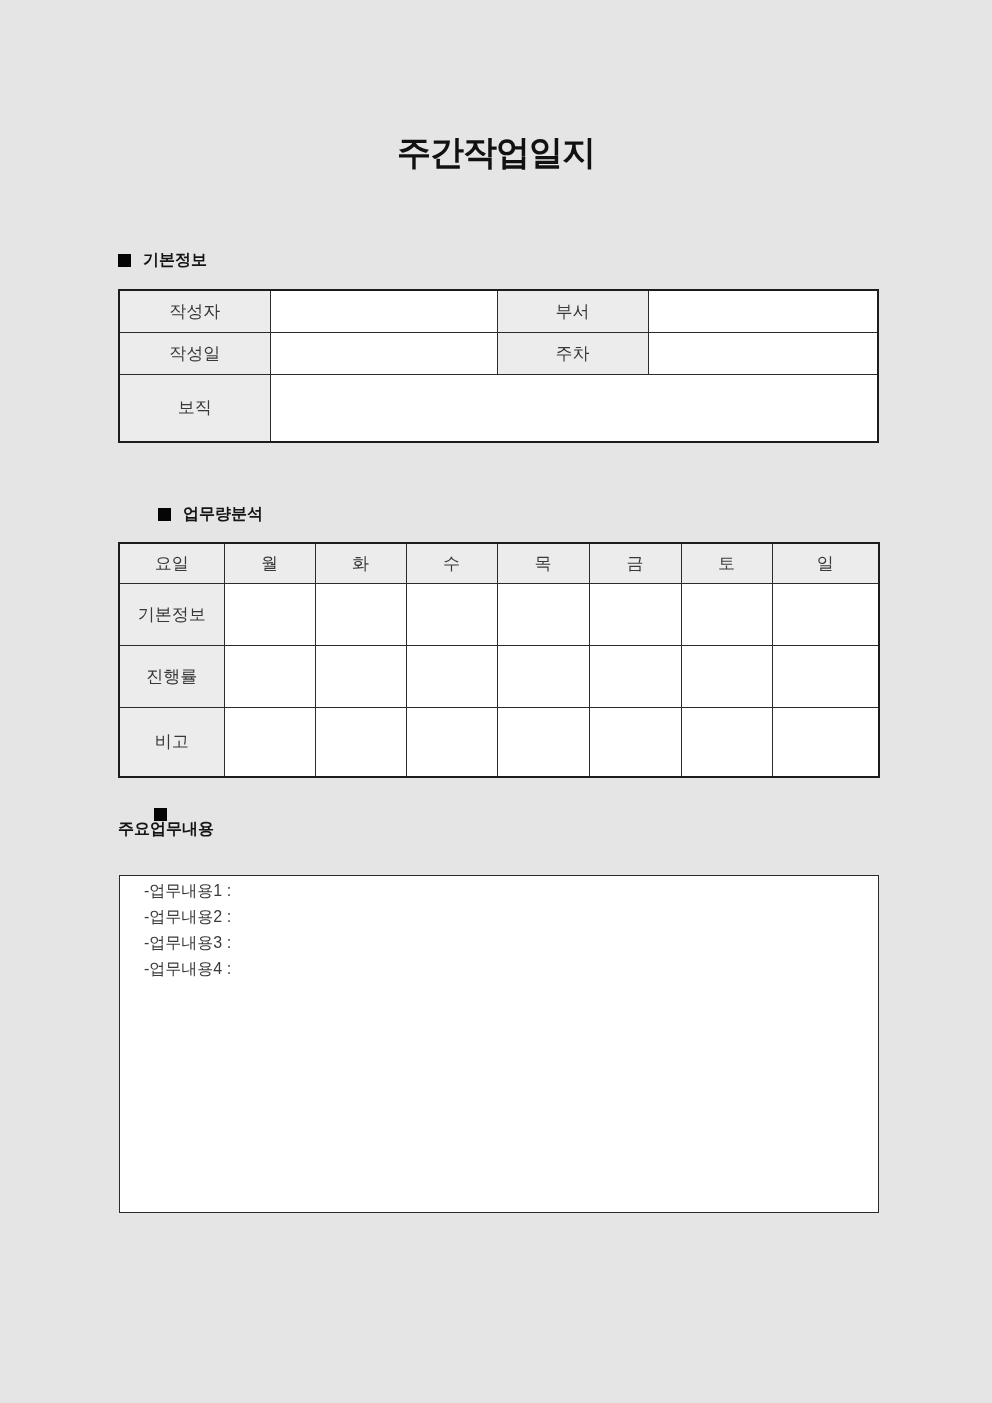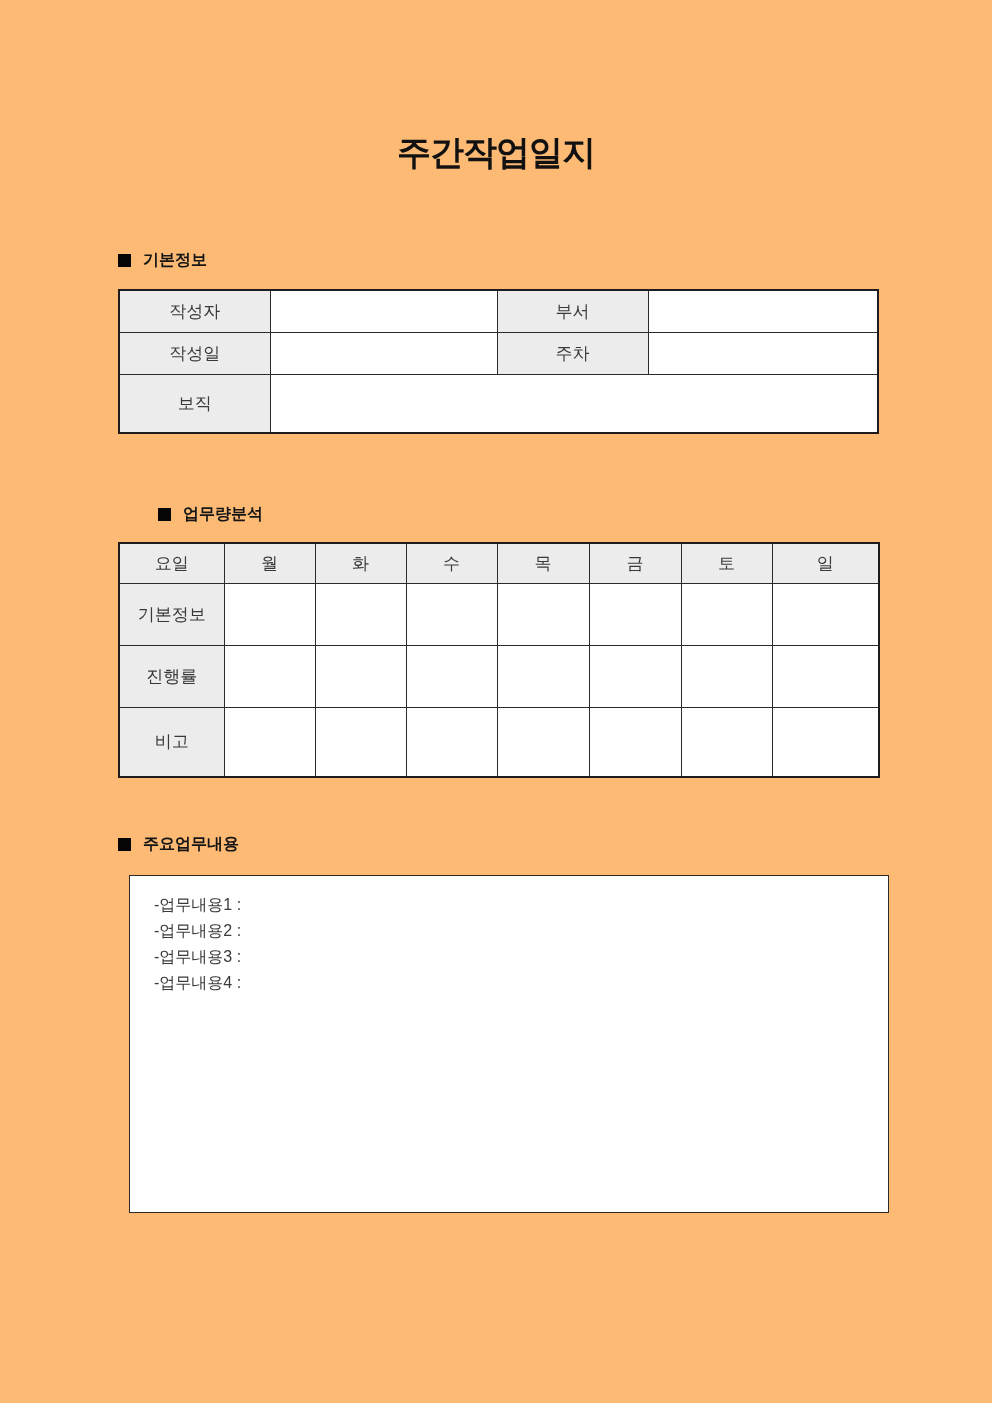--- a/index.html
+++ b/index.html
@@ -4,21 +4,21 @@
 <style>
   html, body {
     margin: 0;
     padding: 0;
     background: #ffffff;
   }
   .page {
     position: relative;
     width: 992px;
     height: 1403px;
-    background: #fdba74;
+    background: #e5e5e5;
     font-family: "Liberation Sans", "DejaVu Sans", sans-serif;
     color: #333333;
     overflow: hidden;
   }
 
   
   .doc-title {
     position: absolute;
     top: 130px;
     left: 0;
@@ -45,21 +45,21 @@
   .sec-heading .sq {
     display: inline-block;
     width: 13px;
     height: 13px;
     background: #050505;
     margin-right: 12px;
     flex: 0 0 auto;
   }
   #sec-basic    { top: 252px; }
   #sec-workload { top: 506px; padding-left: 40px; }
-  #sec-tasks    { top: 836px; }
+  #sec-tasks    { top: 808px; flex-direction: column; }
 
   
   table.tbl {
     position: absolute;
     left: 118px;
     border-collapse: collapse;
     table-layout: fixed;
     border: 2px solid #1c1c1c;
   }
   table.tbl td {
@@ -74,27 +74,27 @@
   table.tbl td.hd { background: #ececec; }
   table.tbl td.cell { background: #ffffff; }
 
   #basic-table    { top: 289px; width: 759px; }
   #workload-table { top: 542px; width: 760px; }
 
   
   .tasks-box {
     position: absolute;
     top: 875px;
-    left: 129px;
+    left: 119px;
     width: 760px;
     height: 338px;
     box-sizing: border-box;
     border: 1.5px solid #2b2b2b;
     background: #ffffff;
-    padding: 16px 20px 0 24px;
+    padding: 2px 20px 0 24px;
   }
   .tasks-box .task-line {
     font-size: 16px;
     line-height: 26px;
     color: #3a3a3a;
     white-space: pre;
   }
 </style>
 </head>
 <body>
@@ -121,21 +121,21 @@
         <td class="cell"></td>
         <td class="hd">부서</td>
         <td class="cell"></td>
       </tr>
       <tr style="height:42px">
         <td class="hd">작성일</td>
         <td class="cell"></td>
         <td class="hd">주차</td>
         <td class="cell"></td>
       </tr>
-      <tr style="height:59px">
+      <tr style="height:68px">
         <td class="hd">보직</td>
         <td class="cell" colspan="3"></td>
       </tr>
     </tbody>
   </table>
 
   <div class="sec-heading" id="sec-workload">
     <span class="sq"></span>
     <span>업무량분석</span>
   </div>

